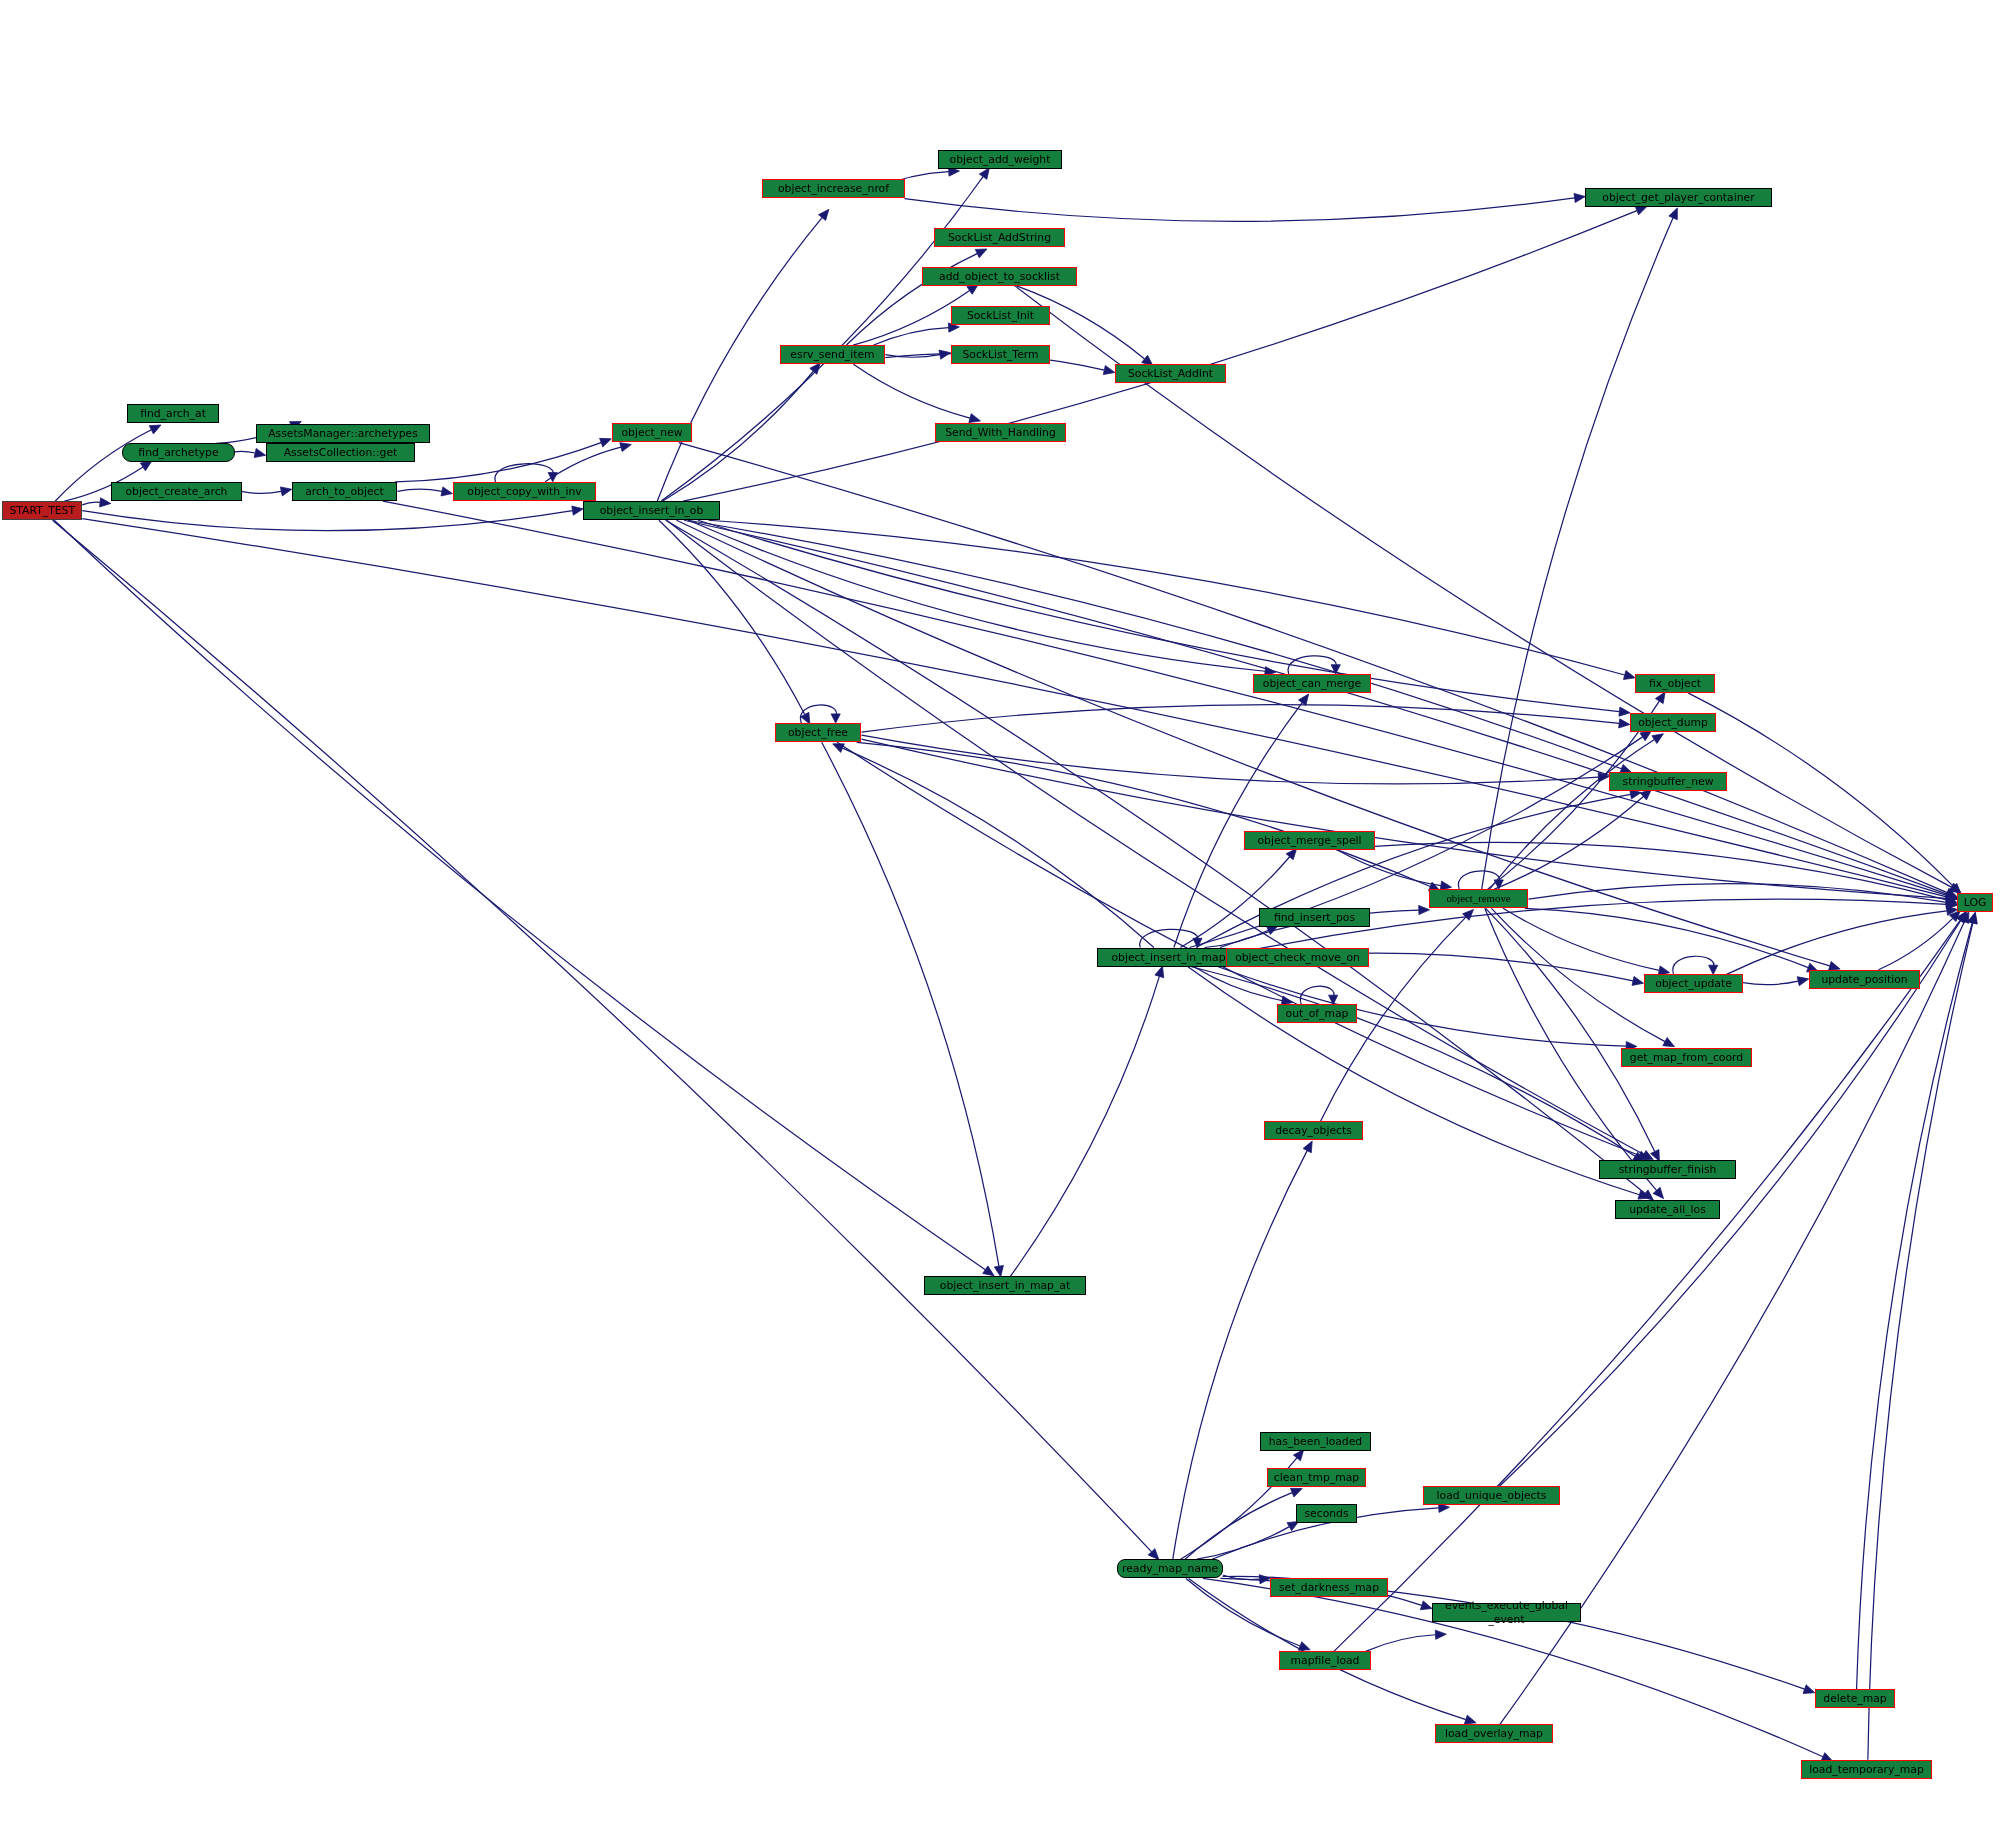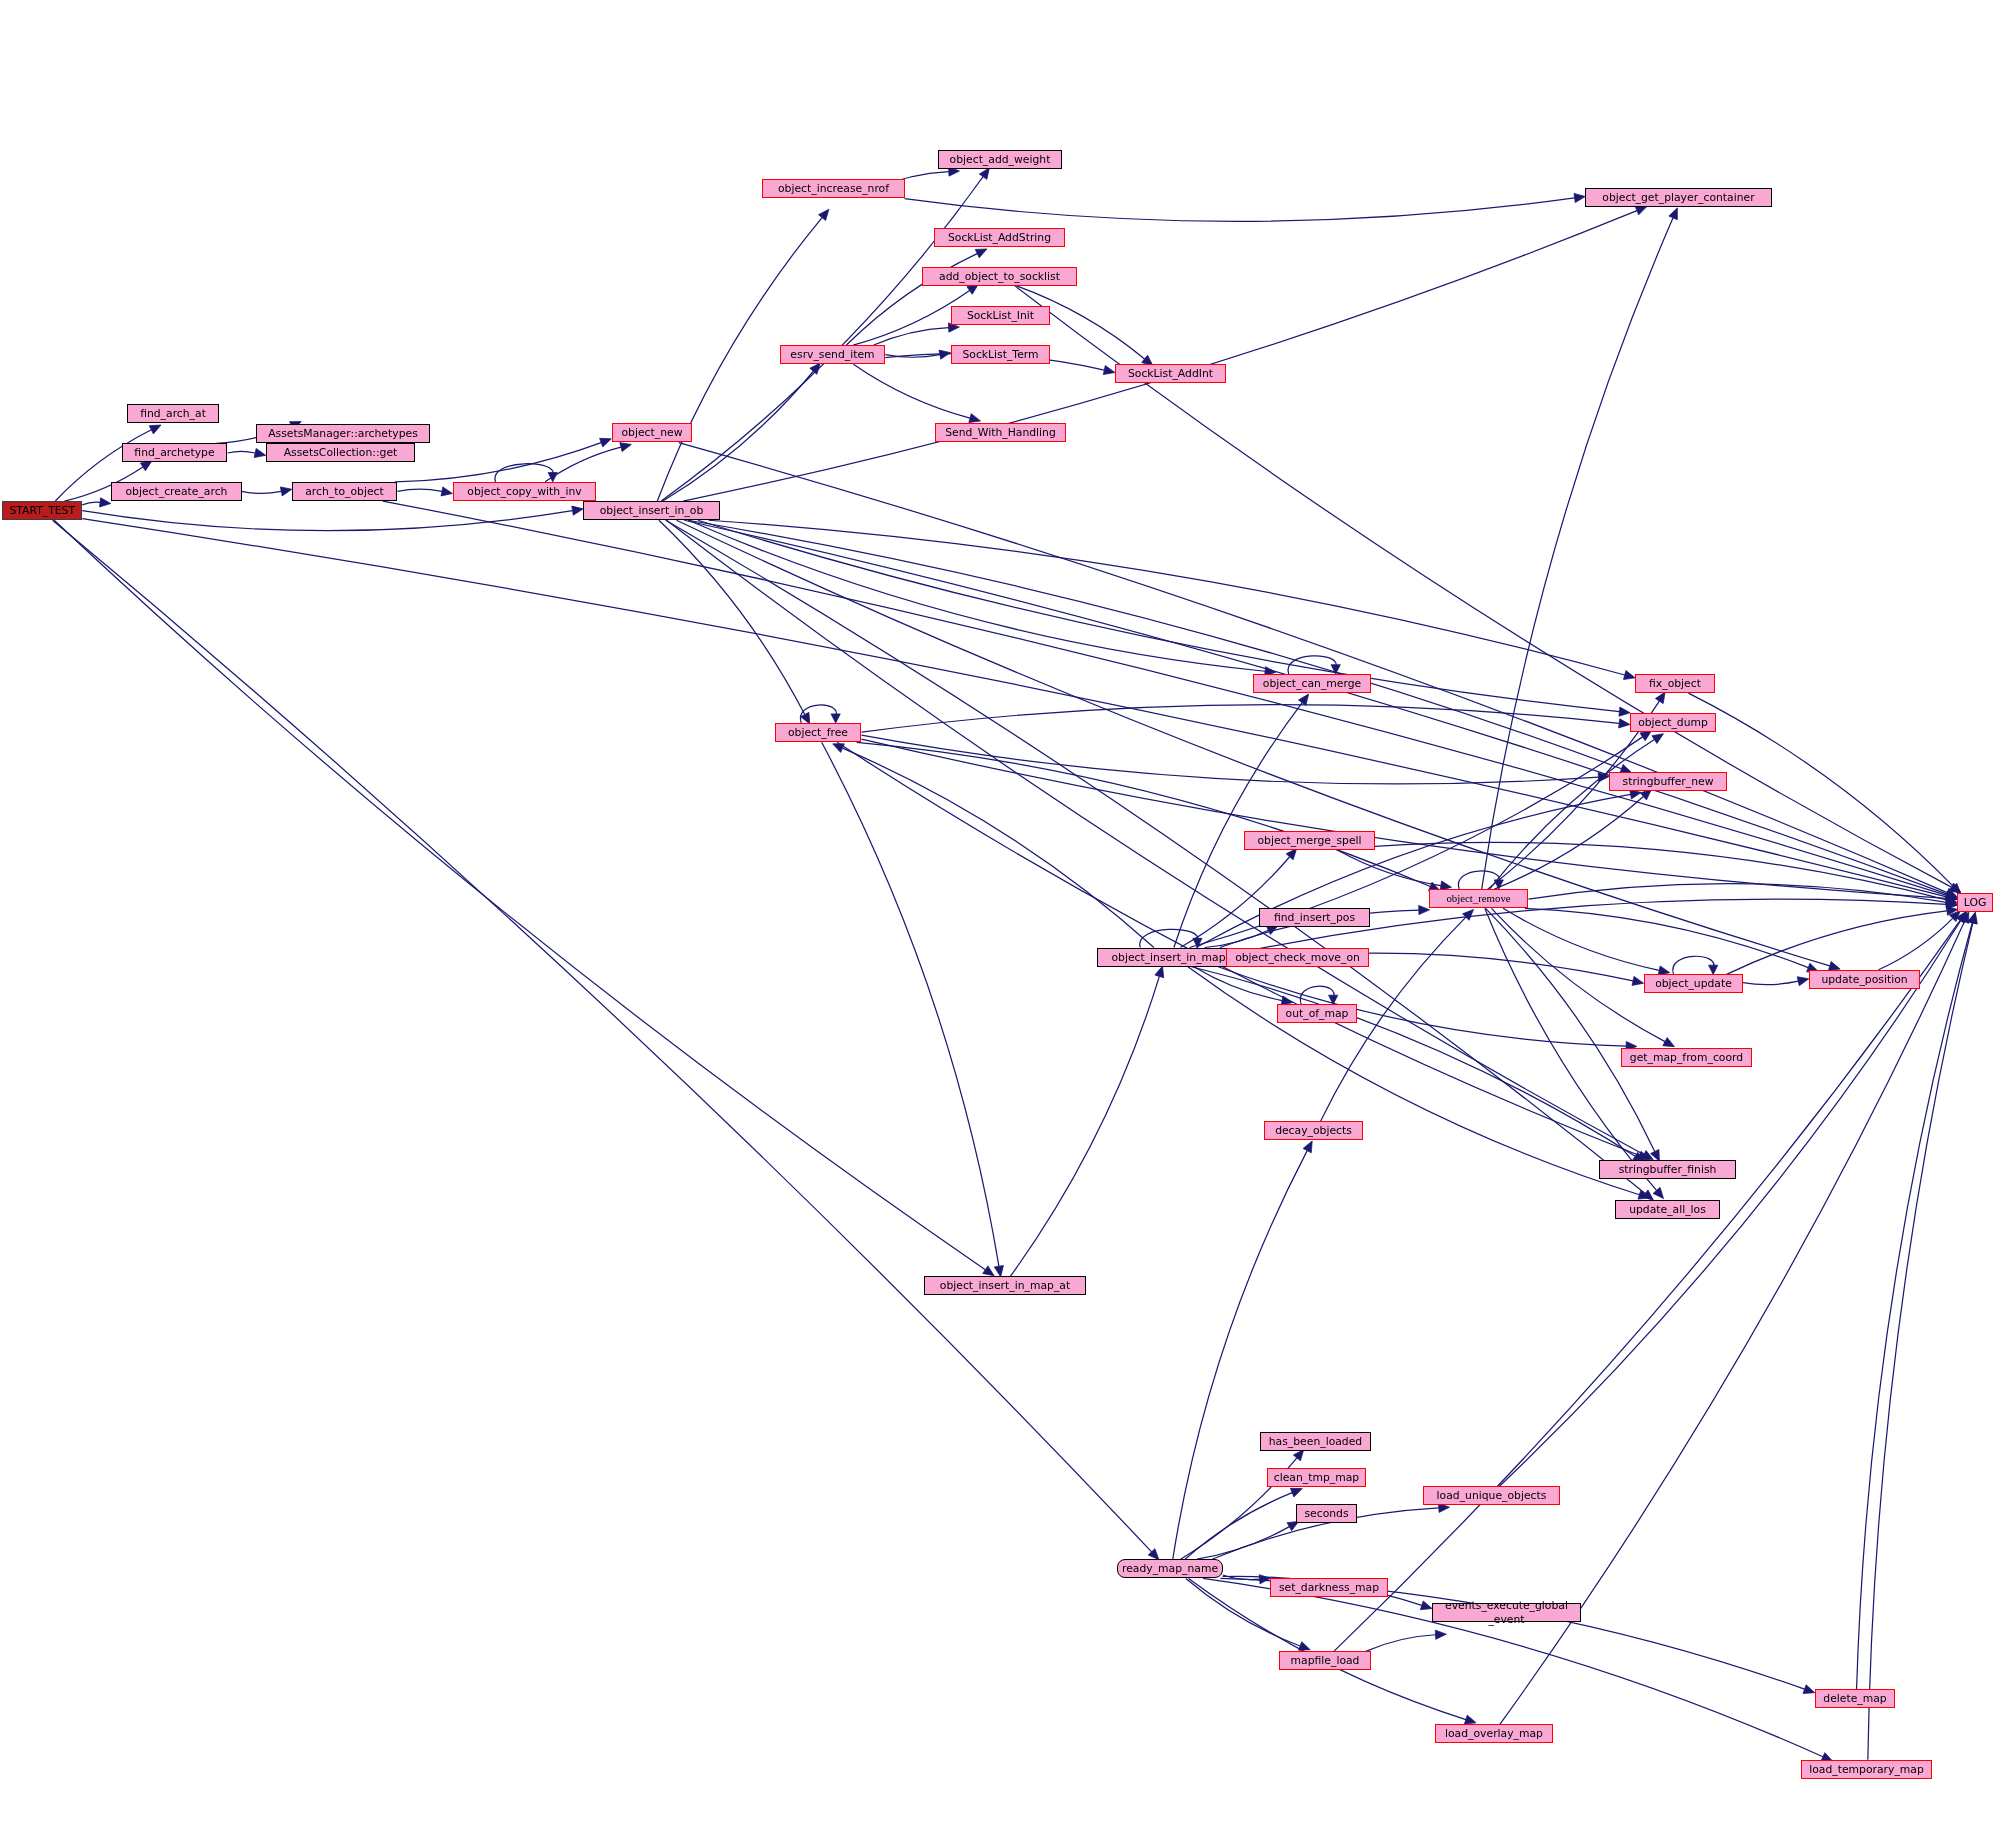--- a/index.html
+++ b/index.html
@@ -1,18 +1,18 @@
 <!DOCTYPE html>
 <html style="font-size:12.3px"><head>
 <meta charset="utf-8">
 <style>
   html, body { margin: 0; padding: 0; background: #ffffff; }
   body { width: 2005px; height: 1842px; position: relative; overflow: hidden; font-family: "DejaVu Sans", sans-serif; }
   #graph { position: absolute; left: 0; top: 0; width: 2005px; height: 1842px; }
-  .node { position: absolute; box-sizing: border-box; background: #f9a8d4; border: 1.5px solid #000000; display: flex; align-items: center; justify-content: center; text-align: center; font-size: 10.8px; color: #000000; line-height: 13px; white-space: pre; cursor: pointer; }
+  .node { position: absolute; box-sizing: border-box; background: #15803d; border: 1.5px solid #000000; display: flex; align-items: center; justify-content: center; text-align: center; font-size: 10.8px; color: #000000; line-height: 13px; white-space: pre; cursor: pointer; }
   .node.red { border-color: #ff0000; }
   .node.root { background: #b91c1c; border-color: #404040; }
   .node.two-line { line-height: 14px; }
   svg path.edge { fill: none; stroke: #191970; stroke-width: 1.6; }
   svg polygon.arrow { fill: #191970; stroke: #191970; }
 </style>
 </head>
 <body>
 
 <svg id="graph" xmlns="http://www.w3.org/2000/svg" width="2005" height="1842" viewBox="0 0 2609 2397">
@@ -417,21 +417,21 @@
       <polygon class="arrow" points="2562.0,1186.4 2561.7,1201.6 2550.8,1196.6"></polygon>
     </g>
     <g>
       <path class="edge" d="M2430.6,2290.0 Q2439.3,1738.0 2567.2,1200.9"></path>
       <polygon class="arrow" points="2570.4,1187.3 2573.0,1202.3 2561.4,1199.5"></polygon>
     </g>
   </svg>
 <div id="nodes">
     <div class="node root" style="left: 2.3px; top: 501px; width: 80px; height: 19px;">START_TEST</div>
     <div class="node" style="left: 127px; top: 404px; width: 92px; height: 19px;">find_arch_at</div>
-    <div class="node" style="left: 122px; top: 443px; width: 105px; height: 19px;">find_archetype</div>
+    <div class="node" style="left: 122px; top: 443px; width: 113px; height: 19px; border-radius: 9px;">find_archetype</div>
     <div class="node" style="left: 111px; top: 482px; width: 131px; height: 19px;">object_create_arch</div>
     <div class="node" style="left: 256px; top: 404px; width: 174px; height: 19px; margin-top: 20px;">AssetsManager::archetypes</div>
     <div class="node" style="left: 266px; top: 443px; width: 149px; height: 19px;">AssetsCollection::get</div>
     <div class="node" style="left: 292px; top: 482px; width: 105px; height: 19px;">arch_to_object</div>
     <div class="node red" style="left: 453px; top: 482px; width: 143px; height: 19px;">object_copy_with_inv</div>
     <div class="node red" style="left: 612px; top: 423px; width: 80px; height: 19px;">object_new</div>
     <div class="node" style="left: 583px; top: 501px; width: 137px; height: 19px;">object_insert_in_ob</div>
     <div class="node" style="left: 938px; top: 150px; width: 124px; height: 19px;">object_add_weight</div>
     <div class="node red" style="left: 762px; top: 179px; width: 143px; height: 19px;">object_increase_nrof</div>
     <div class="node" style="left: 1585px; top: 188px; width: 187px; height: 19px;">object_get_player_container</div>

